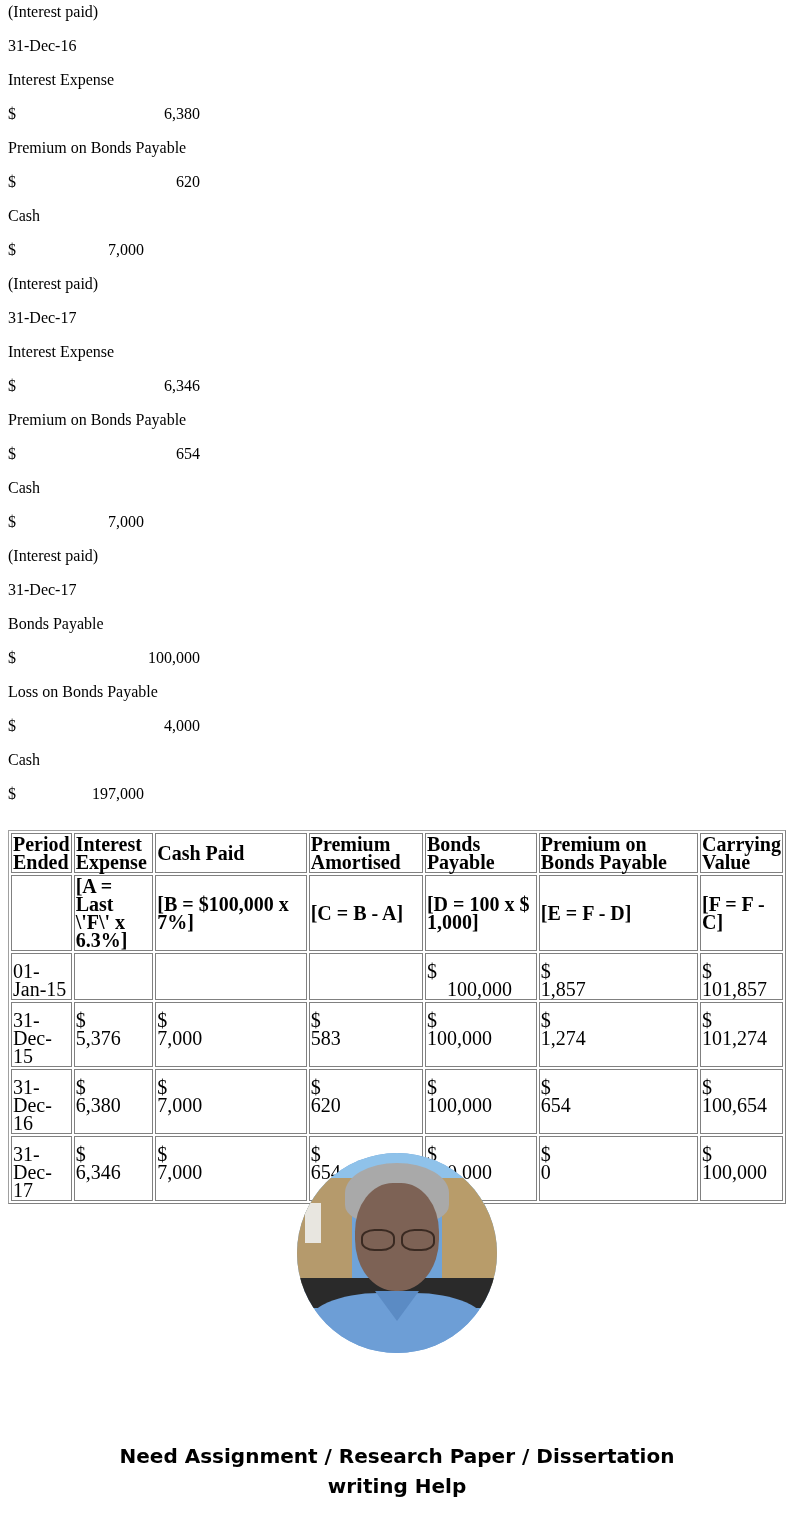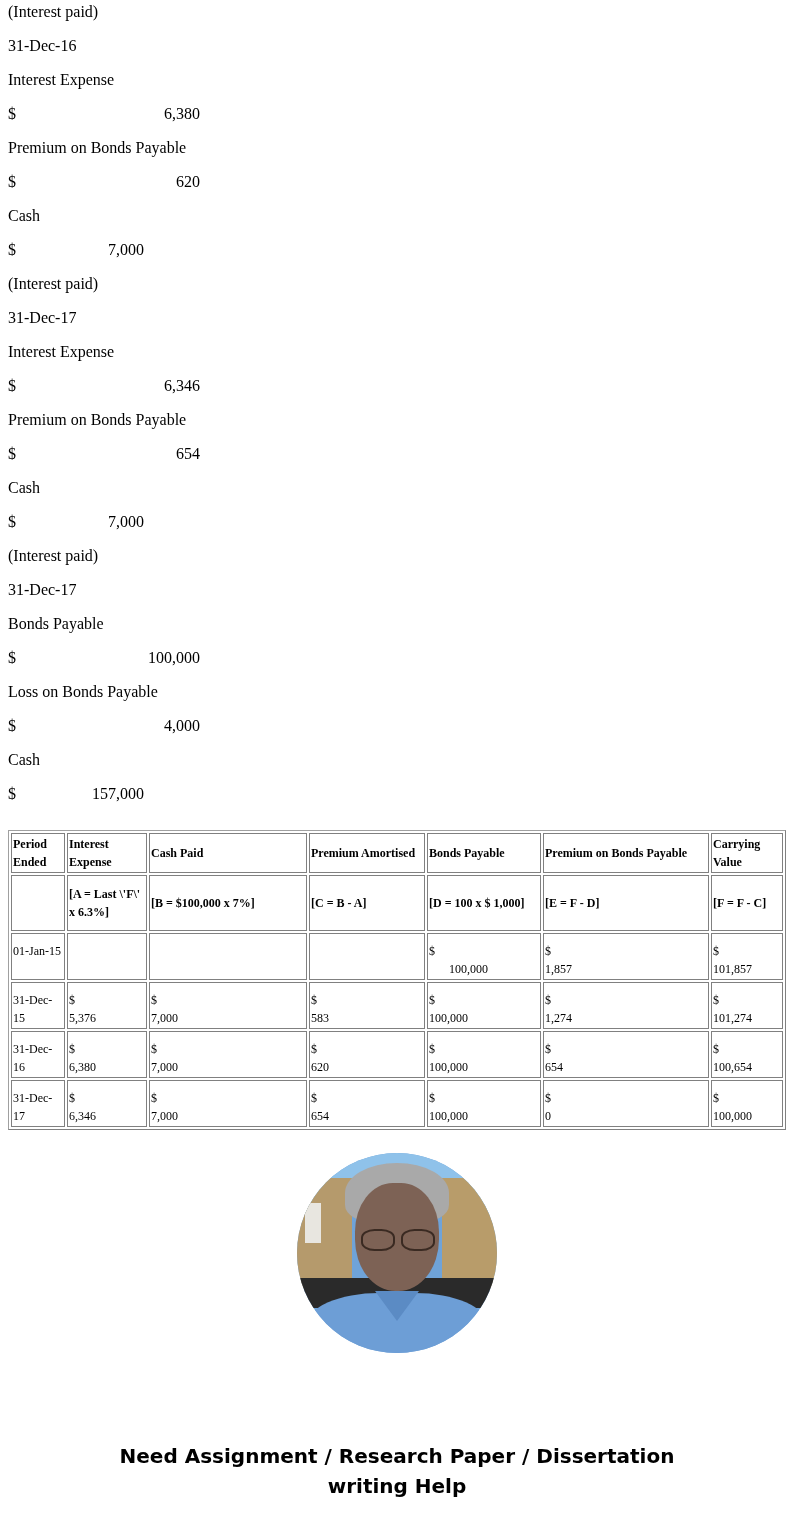--- a/index.html
+++ b/index.html
@@ -25,21 +25,21 @@
     .amt-line .amount { position: absolute; top: 0; }
 
     table.sched {
       border-collapse: separate;
       border-spacing: 2px;
       border: 1px solid #808080;
       border-top-color: #a0a0a0;
       border-left-color: #a0a0a0;
       width: 778px;
       margin-top: 14px;
-      font-size: 12px;
+      font-size: 20px;
     }
     table.sched td {
       border: 1px solid #808080;
       padding: 1px;
       vertical-align: middle;
       line-height: 18px;
     }
     table.sched tr.head td { font-weight: bold; }
     table.sched tr.formula td { font-weight: bold; height: 52px; }
     table.sched tr.data td { height: 36px; vertical-align: top; padding-top: 8px; }
@@ -105,21 +105,21 @@
     <p class="line amt-line"><span class="dollar">$</span><span class="amount" style="right: auto; left: 0px; width: 192px; text-align: right;">654</span></p>
     <p class="line">Cash</p>
     <p class="line amt-line"><span class="dollar">$</span><span class="amount" style="right: auto; left: 0px; width: 136px; text-align: right;">7,000</span></p>
     <p class="line">(Interest paid)</p>
     <p class="line">31-Dec-17</p>
     <p class="line">Bonds Payable</p>
     <p class="line amt-line"><span class="dollar">$</span><span class="amount" style="right: auto; left: 0px; width: 192px; text-align: right;">100,000</span></p>
     <p class="line">Loss on Bonds Payable</p>
     <p class="line amt-line"><span class="dollar">$</span><span class="amount" style="right: auto; left: 0px; width: 192px; text-align: right;">4,000</span></p>
     <p class="line">Cash</p>
-    <p class="line amt-line"><span class="dollar">$</span><span class="amount" style="right: auto; left: 0px; width: 136px; text-align: right;">157,000</span></p>
+    <p class="line amt-line"><span class="dollar">$</span><span class="amount" style="right: auto; left: 0px; width: 136px; text-align: right;">197,000</span></p>
   </div>
 
 <div class="content">
   <table class="sched">
     <tbody>
       <tr class="head">
         <td style="width:50px">Period Ended</td>
         <td style="width:76px">Interest Expense</td>
         <td style="width:154px">Cash Paid</td>
         <td style="width:112px">Premium Amortised</td>

